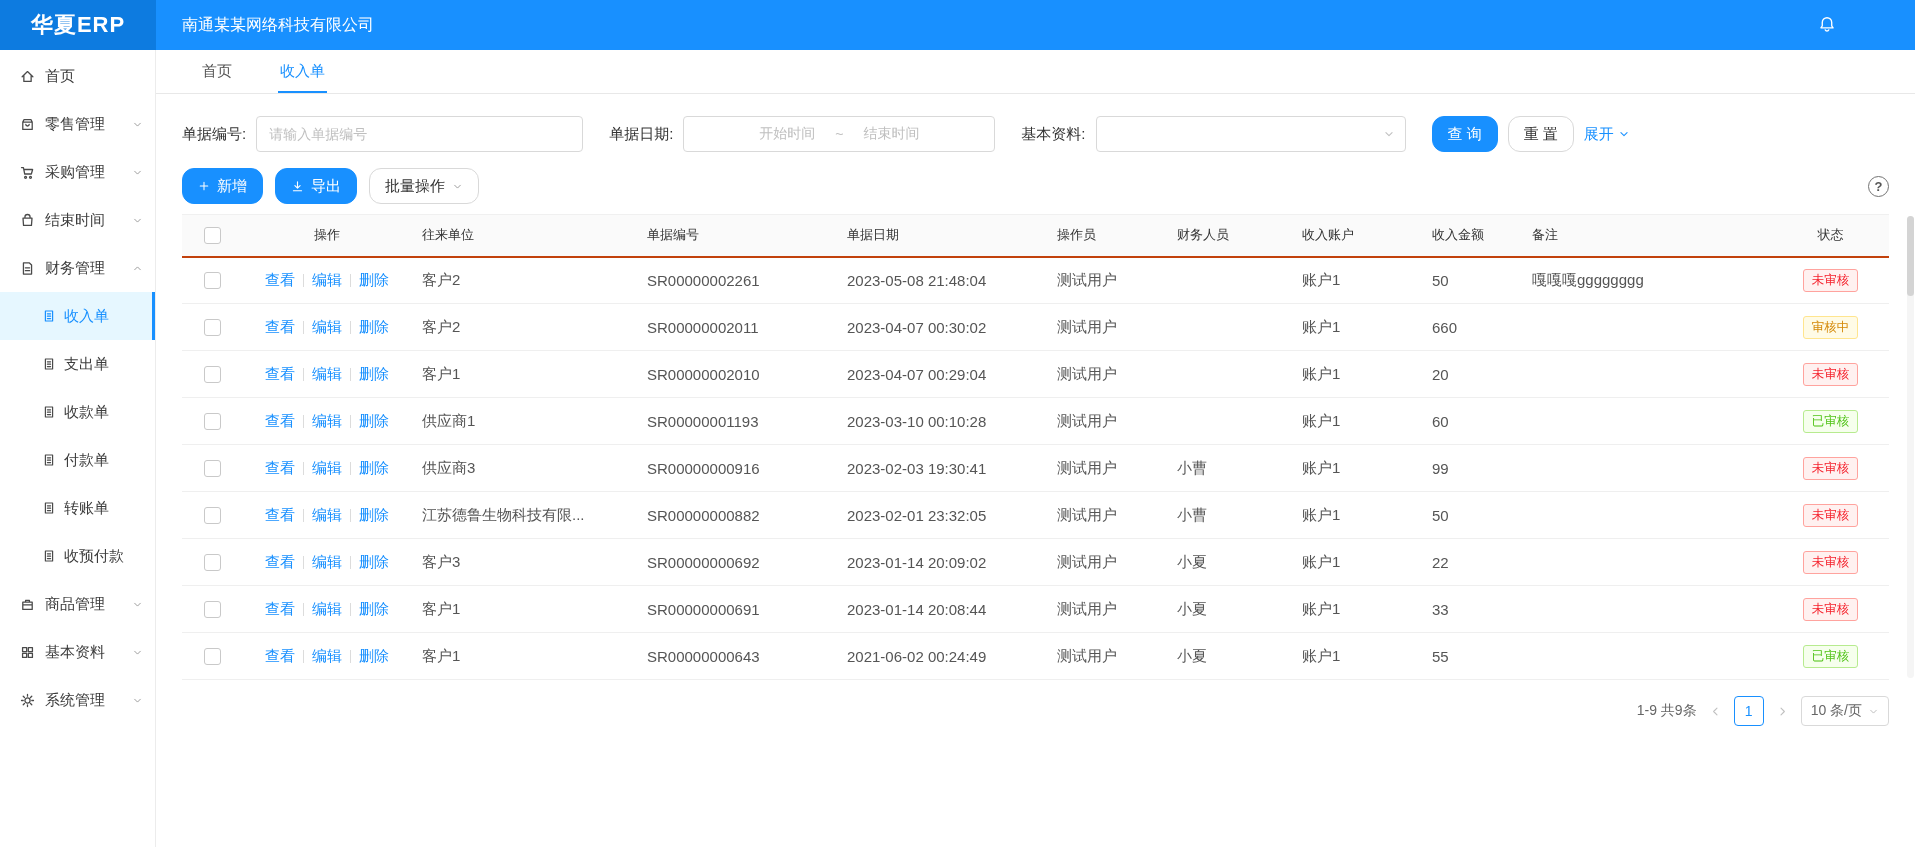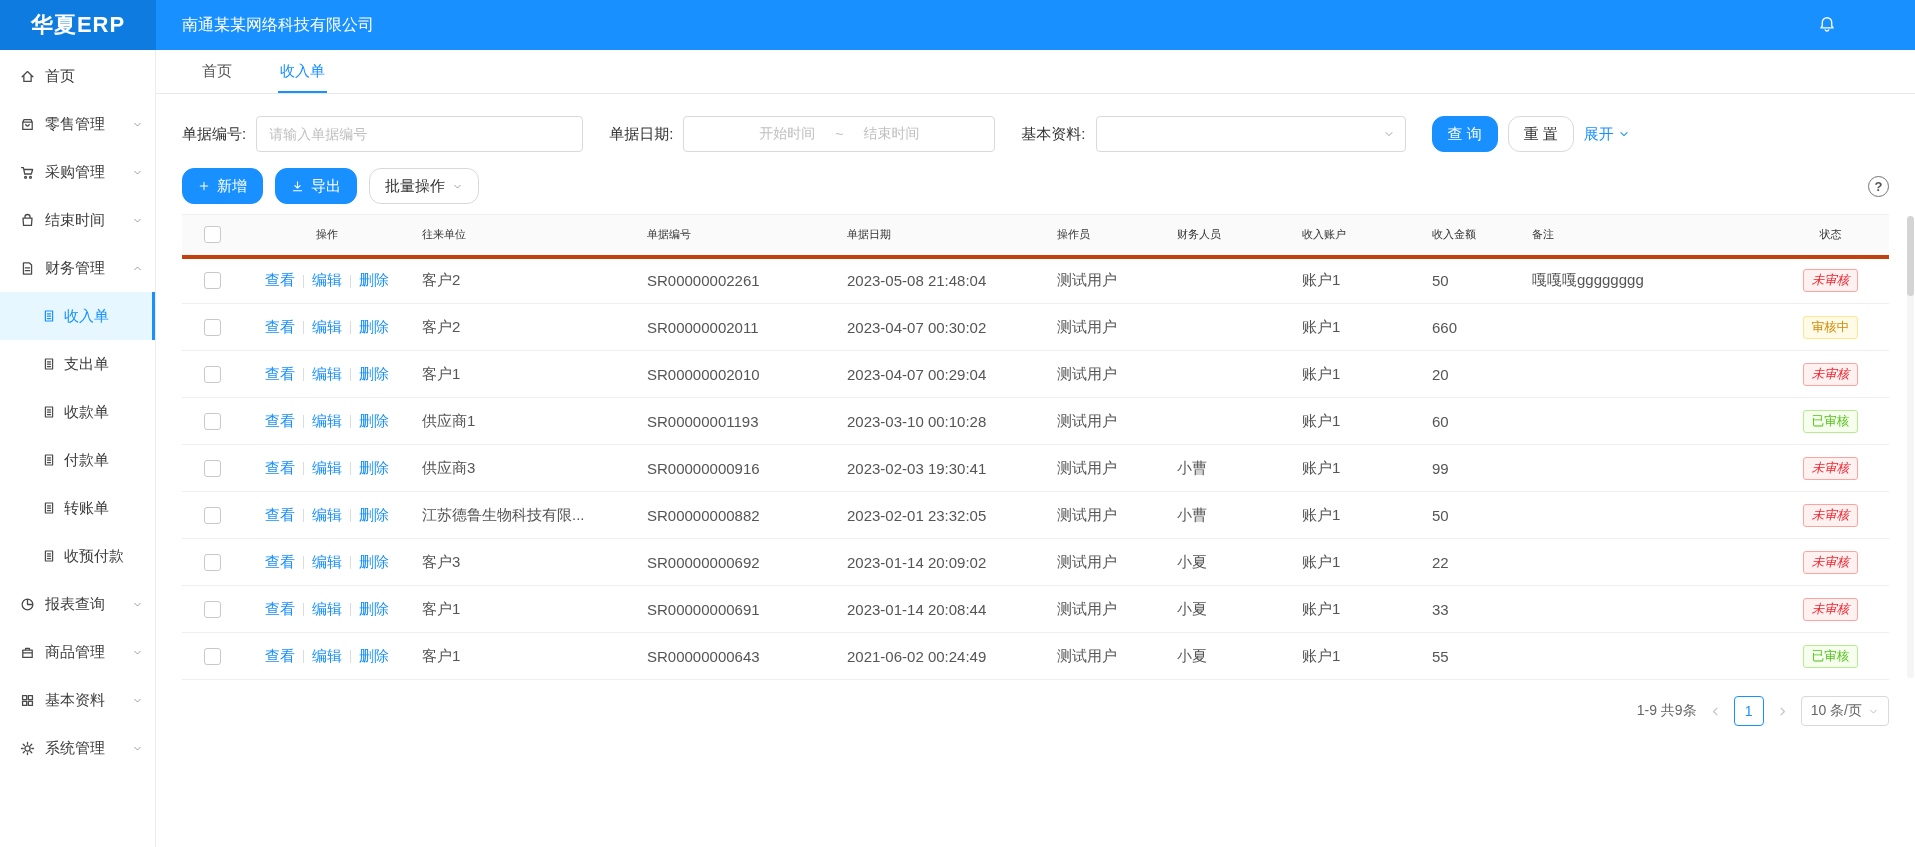--- a/index.html
+++ b/index.html
@@ -57,30 +57,30 @@
   .btn .bchev{color:#999;display:inline-flex;line-height:0}
   .expand-link{color:#1890ff;display:inline-flex;align-items:center;gap:4px;cursor:pointer;font-size:15px;}
 
   
   .toolbar{display:flex;align-items:center;gap:12px;margin-top:16px;}
   .help{margin-left:auto;width:21px;height:21px;border:1.5px solid #737373;border-radius:50%;color:#555;
     display:inline-flex;align-items:center;justify-content:center;font-size:13px;font-weight:bold;cursor:pointer;}
 
   
   .grid{width:100%;border-collapse:collapse;margin-top:10px;table-layout:fixed;}
-  .grid th{background:#fafafa;height:42px;font-size:11px;color:#333;font-weight:500;text-align:left;
-    padding:4px 10px;border-bottom:4px solid #c2410c;border-top:1px solid #f0f0f0;white-space:nowrap;}
+  .grid th{background:#fafafa;height:42px;font-size:13px;color:#333;font-weight:500;text-align:left;
+    padding:4px 10px;border-bottom:2px solid #c2410c;border-top:1px solid #f0f0f0;white-space:nowrap;}
   .grid td{height:47px;font-size:15px;color:#555;padding:0 10px;border-bottom:1px solid #efefef;
     overflow:hidden;white-space:nowrap;text-overflow:ellipsis;}
   .grid th.center,.grid td.center{text-align:center}
   .link{color:#1890ff;cursor:pointer;}
   .sep{display:inline-block;width:1px;height:13px;background:#dcdcdc;margin:0 8px;vertical-align:middle;}
   .checkbox{width:17px;height:17px;border:1px solid #c9c9c9;border-radius:3px;background:#fff;margin:0 auto;cursor:pointer;}
   .badge{display:inline-block;font-size:12.5px;line-height:21px;padding:0 8px;border-radius:3px;border:1px solid;}
-  .badge.danger{color:#f5222d;background:#fff1f0;border-color:#ffa39e;font-style:italic;}
+  .badge.danger{color:#f5222d;background:#fff1f0;border-color:#ffa39e;}
   .badge.warning{color:#d48806;background:#fffbe6;border-color:#ffe58f;}
   .badge.success{color:#52c41a;background:#f6ffed;border-color:#b7eb8f;}
 
   
   .pager{display:flex;align-items:center;justify-content:flex-end;gap:12px;margin-top:16px;font-size:14px;color:#666;}
   .pg-arrow{color:#c0c0c0;display:inline-flex;cursor:pointer;line-height:0}
   .pg-num{min-width:30px;height:30px;border:1px solid #1890ff;color:#1890ff;border-radius:4px;display:inline-flex;
     align-items:center;justify-content:center;cursor:pointer;background:#fff;padding:0 6px;}
   .pg-size{height:30px;border:1px solid #d9d9d9;border-radius:4px;display:inline-flex;align-items:center;gap:6px;
     padding:8px 9px;color:#666;cursor:pointer;background:#fff;}
@@ -234,33 +234,20 @@
             <span class="mi-icon">
               <svg viewBox="0 0 14 14" width="14" height="14">
                 <path d="M3.4 2 H10.6 V12 H3.4 Z M5.4 4.8 H8.6 M5.4 7.2 H8.6 M5.4 9.6 H8.6" fill="none" stroke="currentColor" stroke-width="1.2" stroke-linecap="round" stroke-linejoin="round"></path>
               </svg>
             </span>
             <span>收预付款</span>
           </div>
           <div class="menu-item">
             <span class="mi-icon">
               <svg viewBox="0 0 14 14" width="15" height="15">
-                <path d="M7 2 a5 5 0 1 0 5 5 M7 2 V7 H12 a5 5 0 0 0 -5 -5" fill="none" stroke="currentColor" stroke-width="1.2" stroke-linecap="round" stroke-linejoin="round"></path>
-              </svg>
-            </span>
-            <span>报表查询</span>
-            <span class="mi-chev">
-              <svg viewBox="0 0 14 14" width="11" height="11">
-                <path d="M3.4 5.4 L7 9 L10.6 5.4" fill="none" stroke="currentColor" stroke-width="1.2" stroke-linecap="round" stroke-linejoin="round"></path>
-              </svg>
-            </span>
-          </div>
-          <div class="menu-item">
-            <span class="mi-icon">
-              <svg viewBox="0 0 14 14" width="15" height="15">
                 <path d="M2.6 4.8 H11.4 V11.6 H2.6 Z M5.2 4.8 V3.2 H8.8 V4.8 M2.6 7.4 H11.4" fill="none" stroke="currentColor" stroke-width="1.2" stroke-linecap="round" stroke-linejoin="round"></path>
               </svg>
             </span>
             <span>商品管理</span>
             <span class="mi-chev">
               <svg viewBox="0 0 14 14" width="11" height="11">
                 <path d="M3.4 5.4 L7 9 L10.6 5.4" fill="none" stroke="currentColor" stroke-width="1.2" stroke-linecap="round" stroke-linejoin="round"></path>
               </svg>
             </span>
           </div>

